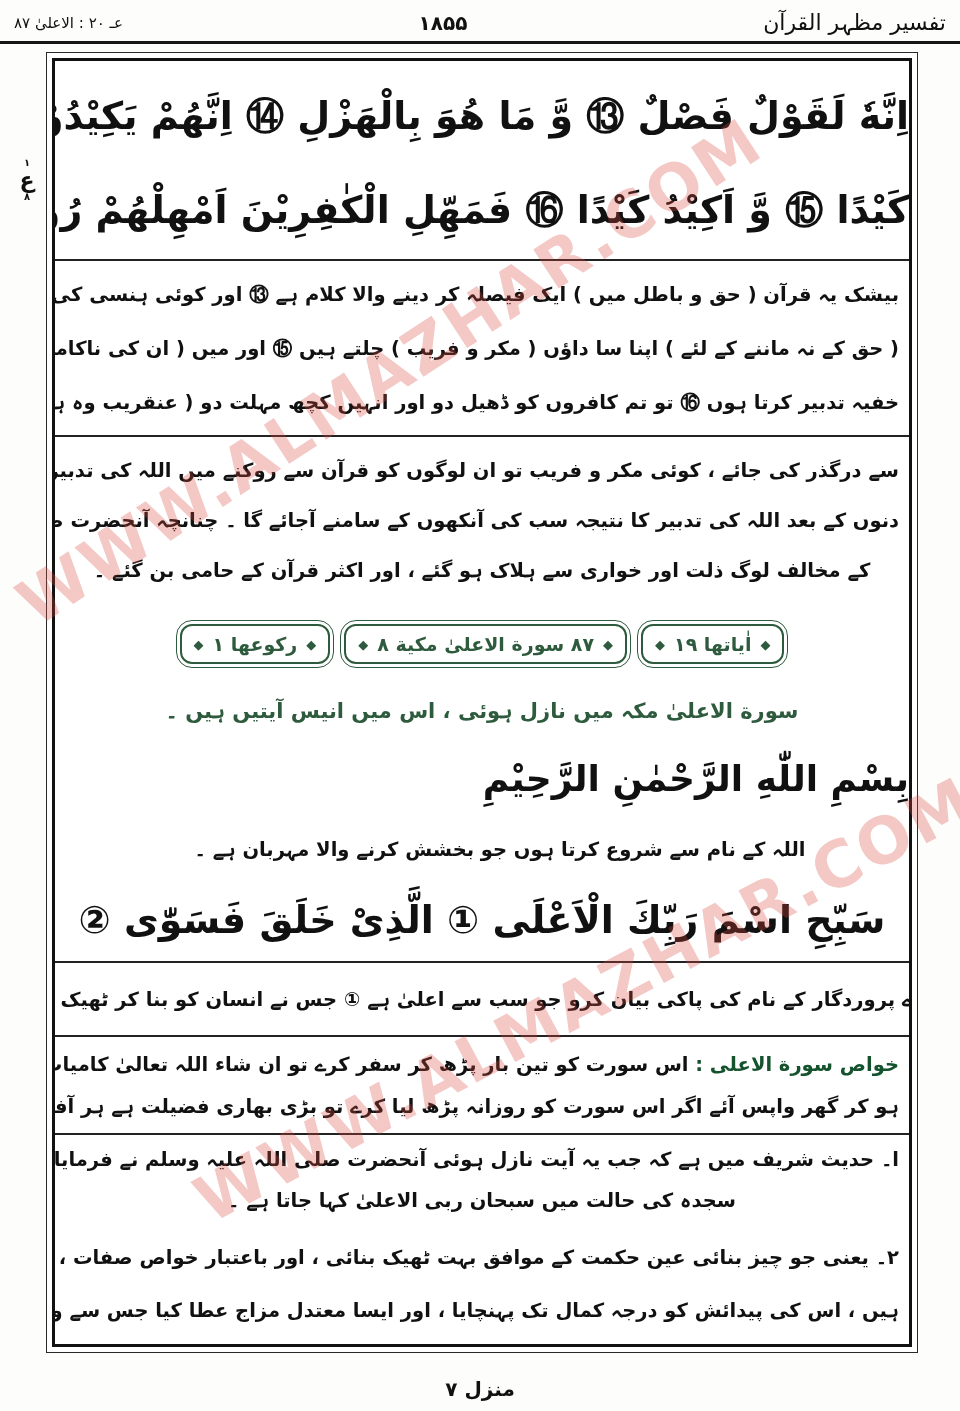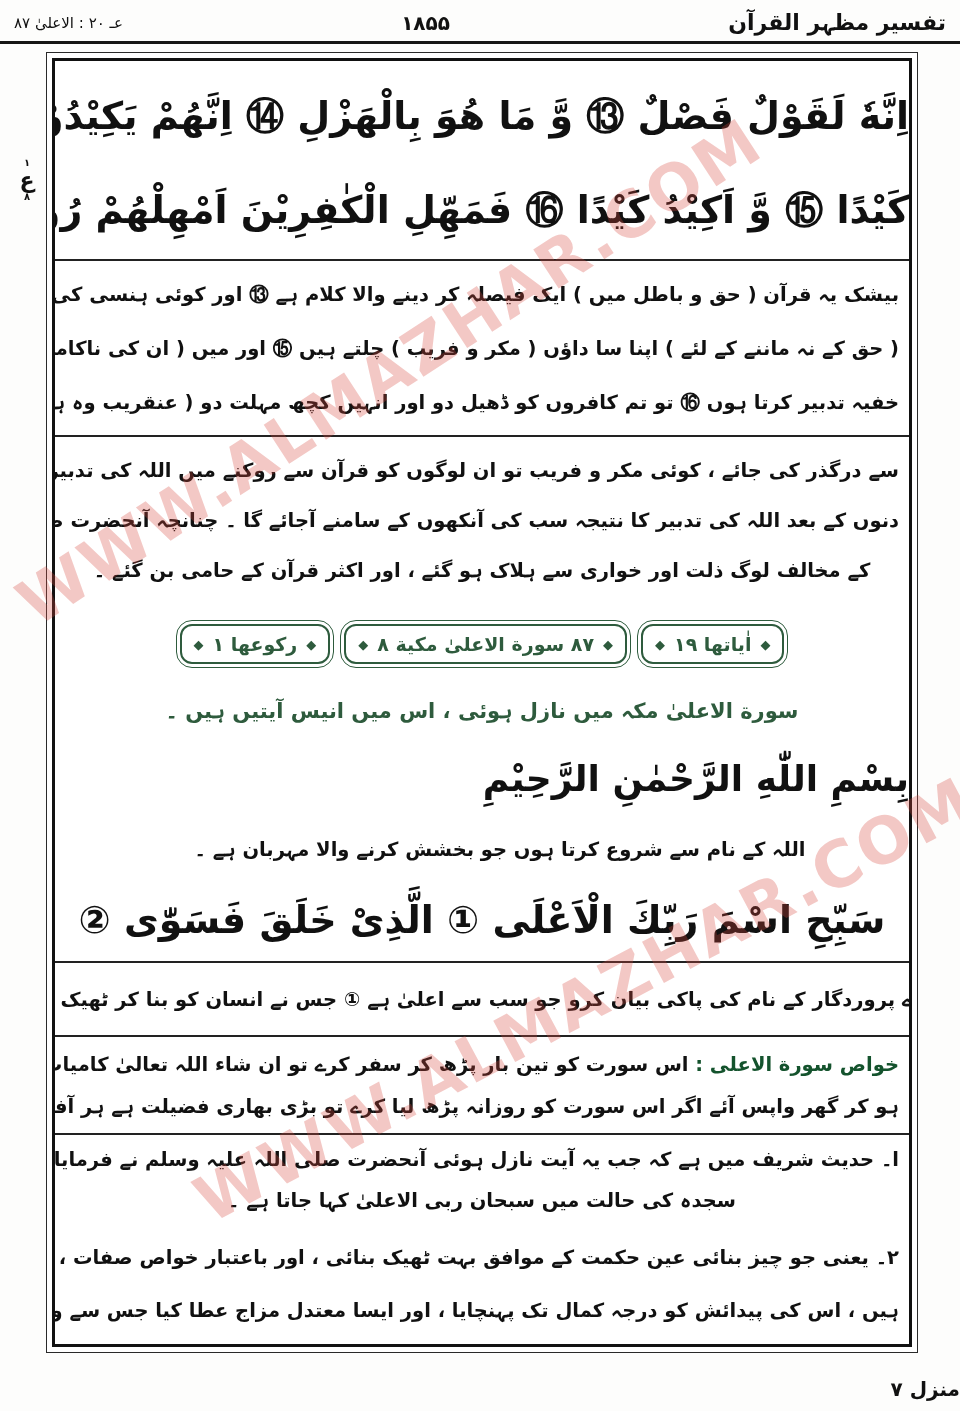--- a/index.html
+++ b/index.html
@@ -14,21 +14,21 @@
     background:#fdfdfc;overflow:hidden;
     font-family:"DejaVu Sans",sans-serif;color:var(--ink);
   }
   
   .runhead{
     position:absolute;top:0;left:0;right:0;height:44px;
     display:flex;flex-direction:row;align-items:center;
     justify-content:space-between;padding:6px 14px 2px 14px;
     border-bottom:3px solid #161616;
   }
-  .runhead .book-title{font-size:22px;font-weight:bold;}
+  .runhead .book-title{font-size:22px;font-weight:normal;}
   .runhead .page-no{font-size:20px;font-weight:bold;letter-spacing:2px;}
   .runhead .juz-ref{font-size:15px;font-weight:normal;}
   
   .frame{
     position:absolute;left:46px;right:42px;top:52px;bottom:58px;
     border:1.5px solid #2a2a2a;padding:5px;background:#fff;
   }
   .frame-inner{
     border:3px solid #111;height:100%;width:100%;
     display:flex;flex-direction:column;overflow:hidden;background:#fff;
@@ -71,21 +71,21 @@
     color:var(--green);
   }
   .intro-line .urdu-line{color:var(--green);font-weight:bold;font-size:21px;}
   .bismillah{
     height:82px;display:flex;align-items:center;justify-content:flex-start;
   }
   .bismillah .ar{font-size:36px;font-weight:bold;letter-spacing:1px;}
   .bism-trans{height:60px;display:flex;align-items:center;justify-content:center;padding-left:36px;}
   
   .manzil{
-    position:absolute;left:0;right:0;bottom:10px;
+    position:absolute;left:0;right:0;bottom:10px;text-align:center;
     font-size:20px;font-weight:bold;
   }
   
   .ruku-marker{
     position:absolute;left:12px;top:158px;width:30px;text-align:center;
     font-weight:bold;line-height:1.05;
   }
   .ruku-marker .tiny{font-size:10px;display:block;}
   .ruku-marker .ain{font-size:22px;display:block;}
   

